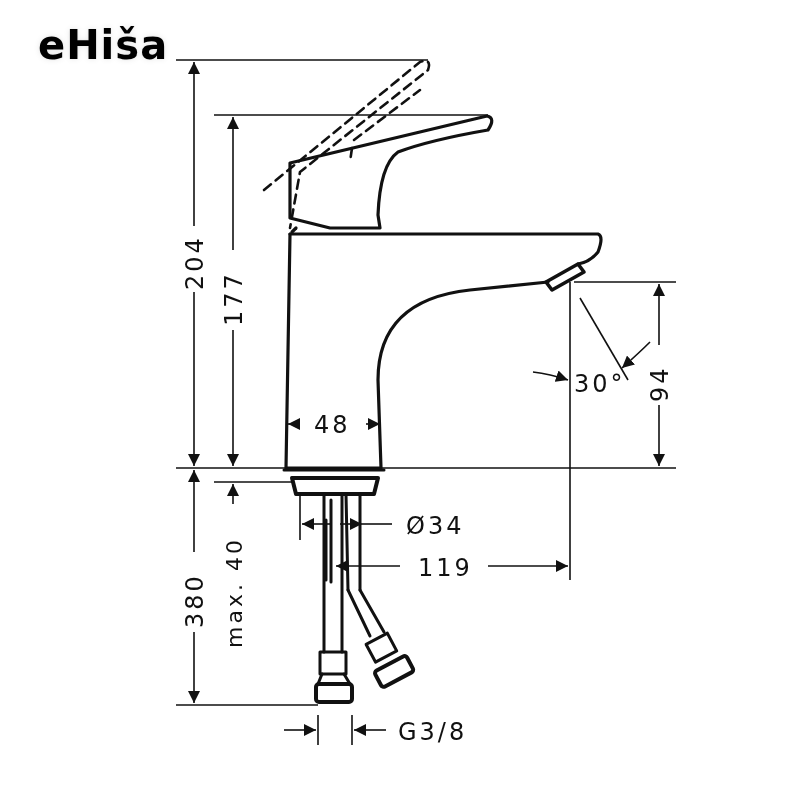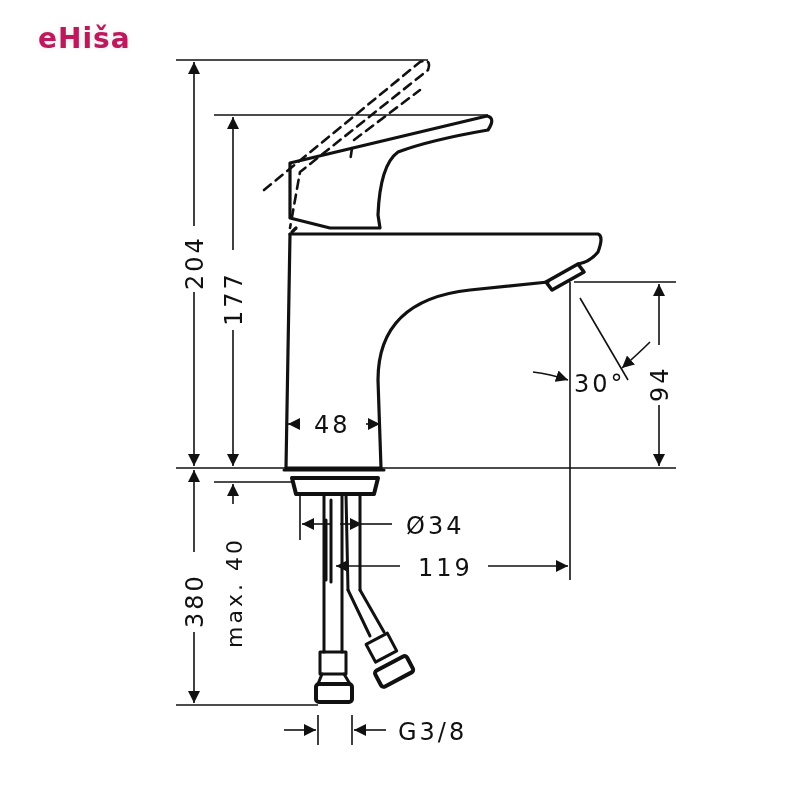--- a/index.html
+++ b/index.html
@@ -1,18 +1,18 @@
 <!DOCTYPE html>
 <html><head>
 <meta charset="utf-8">
 <style>
   html, body { margin:0; padding:0; background:#ffffff; }
   body { width:800px; height:800px; position:relative; overflow:hidden; font-family:"Liberation Sans", sans-serif; }
   #stage { position:absolute; left:0; top:0; width:800px; height:800px; }
-  .watermark { position:absolute; left:38px; top:22px; font-family:"DejaVu Sans", sans-serif; font-weight:bold; font-size:28px; color:#be185d; text-shadow:0 0 6px rgba(0,0,0,0.10), 0 0 2px rgba(0,0,0,0.06); letter-spacing:1px; }
+  .watermark { position:absolute; left:38px; top:22px; font-family:"DejaVu Sans", sans-serif; font-weight:bold; font-size:40px; color:#000000; text-shadow:0 0 6px rgba(0,0,0,0.10), 0 0 2px rgba(0,0,0,0.06); letter-spacing:1px; }
   .dim-text { font-family:"DejaVu Sans", sans-serif; font-size:24px; fill:#111111; letter-spacing:3px; }
   svg { position:absolute; left:0; top:0; }
 </style>
 </head>
 <body>
 
 <div id="stage">
   <div class="watermark">eHiša</div>
 
   <svg width="800" height="800" viewBox="0 0 800 800">

